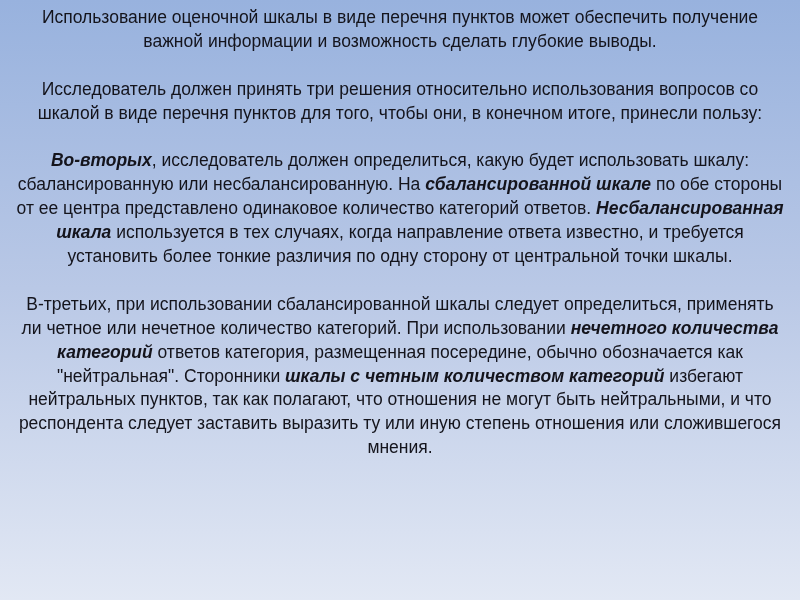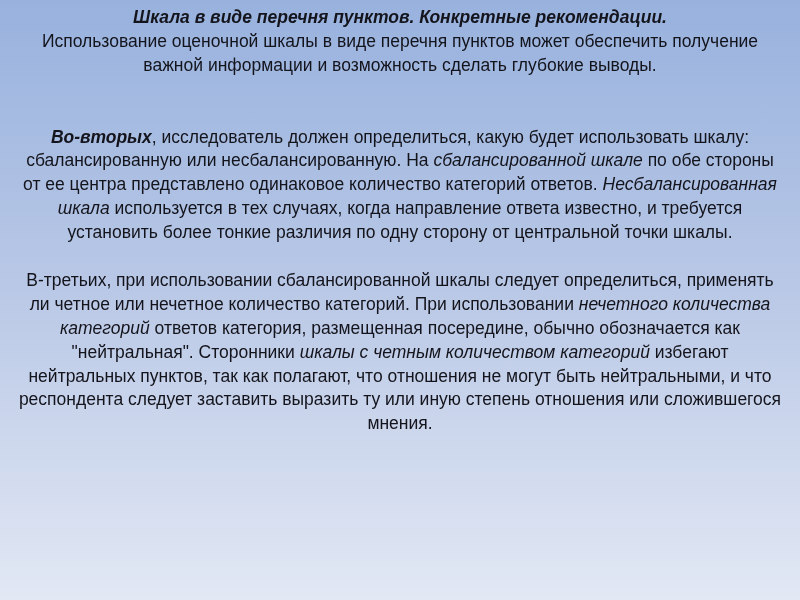--- a/index.html
+++ b/index.html
@@ -29,42 +29,42 @@
   }
   .gap {
     height: 23.9px;
   }
   .regular {
     font-style: normal;
     font-weight: normal;
   }
   .italic {
     font-style: italic;
-    font-weight: normal;
+    font-weight: bold;
   }
   .bold-italic {
     font-style: italic;
     font-weight: bold;
   }
 </style>
 </head>
 <body>
 
 <div class="slide">
 
-  <p>
-    <span class="bold-italic">Шкала в виде перечня пунктов. Конкретные рекомендации.</span>
-  </p>
 
   <p>
     <span class="regular">Использование оценочной шкалы в виде перечня пунктов может обеспечить получение важной информации и возможность сделать глубокие выводы.</span>
   </p>
 
   <div class="gap"></div>
 
+  <p>
+    <span class="regular">Исследователь должен принять три решения относительно использования вопросов со шкалой в виде перечня пунктов для того, чтобы они, в конечном итоге, принесли пользу:</span>
+  </p>
 
 
   <div class="gap"></div>
 
   <p>
     <span class="bold-italic">Во-вторых</span><span class="regular">, исследователь должен определиться, какую будет использовать шкалу: сбалансированную или несбалансированную. На </span><span class="italic">сбалансированной шкале</span><span class="regular"> по обе стороны от ее центра представлено одинаковое количество категорий ответов. </span><span class="italic">Несбалансированная шкала</span><span class="regular"> используется в тех случаях, когда направление ответа известно, и требуется установить более тонкие различия по одну сторону от центральной точки шкалы.</span>
   </p>
 
   <div class="gap"></div>
 

